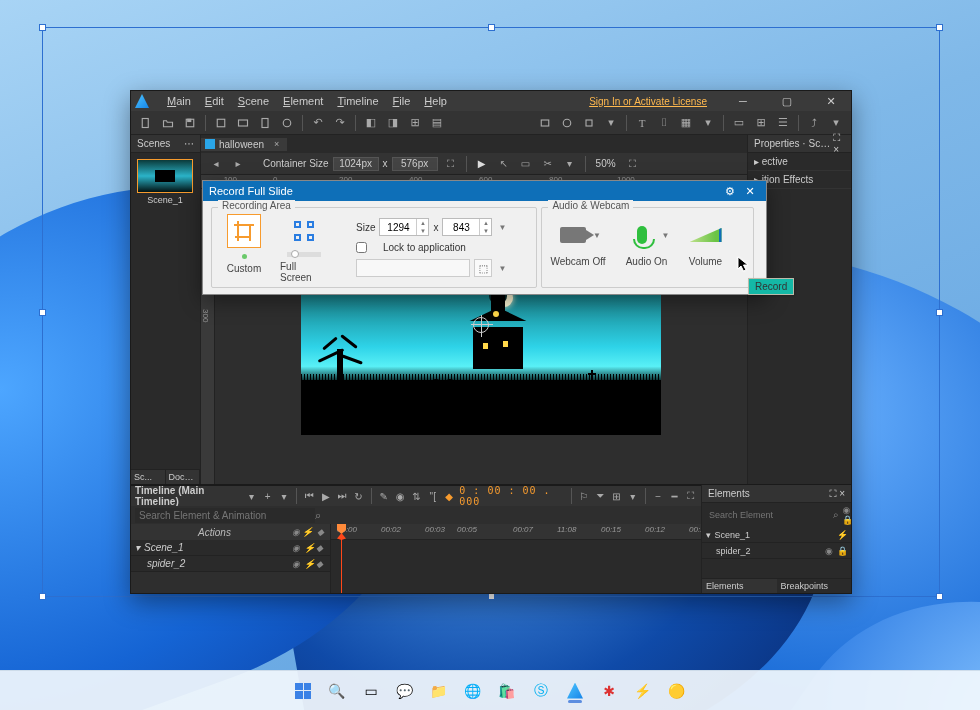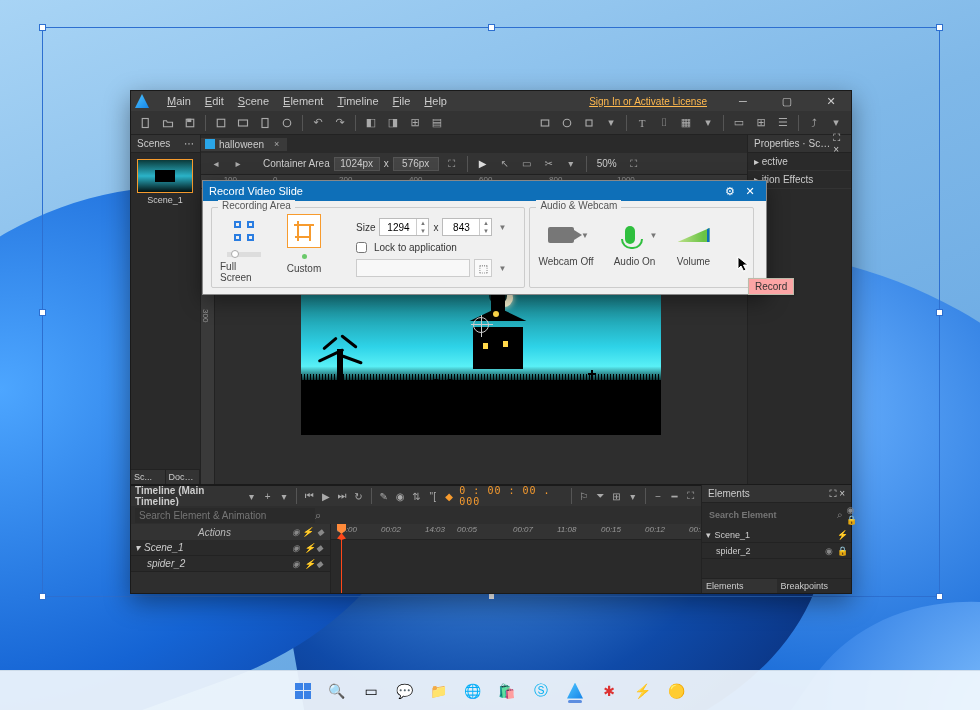--- a/index.html
+++ b/index.html
@@ -111,45 +111,45 @@
 .fullscreen-ic{position:relative;width:20px;height:20px;}
 .fullscreen-ic span{position:absolute;width:7px;height:7px;border:2px solid #2a7de1;}
 .fs-tl{top:0;left:0;border-right:none;border-bottom:none;} .fs-tr{top:0;right:0;border-left:none;border-bottom:none;}
 .fs-bl{bottom:0;left:0;border-right:none;border-top:none;} .fs-br{bottom:0;right:0;border-left:none;border-top:none;}
 .crop-ic{width:20px;height:20px;position:relative;}
 .crop-ic::before{content:"";position:absolute;left:3px;top:0;width:2px;height:20px;background:#f79b2e;}
 .crop-ic::after{content:"";position:absolute;top:3px;left:0;height:2px;width:20px;background:#f79b2e;}
 .crop-ic span{position:absolute;right:3px;bottom:0;width:2px;height:16px;background:#f79b2e;}
 .crop-ic span::after{content:"";position:absolute;bottom:3px;right:0;height:2px;width:16px;background:#f79b2e;}
 .dot{width:5px;height:5px;border-radius:50%;background:#6ac96a;margin-top:2px;}
-.size-block{display:flex;flex-direction:column;gap:6px;padding:4px 2px 0;margin-right:8px;}
+.size-block{display:flex;flex-direction:column;gap:6px;padding:4px 2px 0;margin-right:20px;}
 .size-row{display:flex;align-items:center;gap:4px;font-size:10px;}
 .spin{display:inline-flex;align-items:center;border:1px solid #bbb;background:#fff;height:18px;}
 .spin input{border:none;width:36px;text-align:center;font-size:10px;outline:none;}
 .spin .ar{width:12px;display:flex;flex-direction:column;border-left:1px solid #ccc;height:100%;}
 .spin .ar span{flex:1;font-size:6px;text-align:center;color:#777;line-height:8px;}
-.chk-row{display:flex;align-items:center;gap:7px;font-size:10px;}
+.chk-row{display:flex;align-items:center;gap:16px;font-size:10px;}
 .chk-row input[type=checkbox]{width:11px;height:11px;}
 .lock-app{display:flex;align-items:center;gap:4px;}
 .lock-app .field{flex:1;border:1px solid #ccc;background:#f8f8f8;height:18px;}
 .lock-app .btn{width:18px;height:18px;border:1px solid #ccc;background:#fafafa;display:flex;align-items:center;justify-content:center;}
 .aw{flex:1;display:flex;gap:18px;align-items:flex-start;padding-top:6px;}
 .aw-item{display:flex;flex-direction:column;align-items:center;gap:6px;}
 .aw-item .g{width:36px;height:30px;display:flex;align-items:center;justify-content:center;}
 .aw-item .lbl{font-size:10px;color:#444;}
 .cam{width:26px;height:16px;background:#777;border-radius:2px;position:relative;}
 .cam::after{content:"";position:absolute;right:-8px;top:3px;width:0;height:0;border-left:8px solid #777;border-top:5px solid transparent;border-bottom:5px solid transparent;}
 .mic{width:10px;height:18px;background:#2fbf3e;border-radius:5px;position:relative;}
 .mic::after{content:"";position:absolute;left:-4px;bottom:-5px;width:18px;height:8px;border:2px solid #2fbf3e;border-top:none;border-radius:0 0 10px 10px;}
 .vol{width:32px;height:14px;background:linear-gradient(90deg,#bde08a 0%,#6ac445 80%);clip-path:polygon(0 100%,100% 0,100% 100%);position:relative;}
 .vol::after{content:"";position:absolute;right:-2px;top:-3px;width:5px;height:18px;background:#0e6fb8;border-radius:1px;}
 .dd{font-size:8px;color:#777;margin-left:2px;}
 .rec-btn-wrap{padding:6px 4px;display:flex;align-items:center;}
 .rec-btn{width:36px;height:36px;border-radius:50%;background:radial-gradient(circle at 35% 30%,#ff6a4a 0%,#f11b1b 55%,#b80606 100%);color:#fff;font-size:8px;font-weight:bold;display:flex;align-items:center;justify-content:center;border:1px solid #aaa;box-shadow:inset 0 -2px 4px rgba(0,0,0,.3);position:relative;}
-.rec-tooltip{position:absolute;left:748px;top:278px;background:#fca5a5;border:1px solid #bba;padding:2px 6px;font-size:10px;color:#333;box-shadow:1px 1px 2px rgba(0,0,0,.2);}
+.rec-tooltip{position:absolute;left:748px;top:278px;background:#14b8a6;border:1px solid #bba;padding:2px 6px;font-size:10px;color:#333;box-shadow:1px 1px 2px rgba(0,0,0,.2);}
 .cursor{position:absolute;left:737px;top:256px;width:14px;height:18px;color:#000;}
 .cursor svg{width:14px;height:18px;filter:drop-shadow(0 0 1px #fff);}
 .taskbar{position:absolute;left:0;right:0;bottom:0;height:40px;background:rgba(243,248,253,.92);border-top:1px solid rgba(200,215,230,.8);display:flex;align-items:center;justify-content:center;gap:6px;}
 .tb-item{width:28px;height:28px;border-radius:4px;display:flex;align-items:center;justify-content:center;font-size:14px;}
 .tb-item.active::after{content:"";display:block;width:14px;height:3px;background:#5c8de0;border-radius:2px;position:absolute;bottom:2px;}
 .tb-item{position:relative;}
 .winlogo{display:grid;grid-template-columns:1fr 1fr;grid-template-rows:1fr 1fr;gap:1px;width:16px;height:16px;}
 .winlogo span{background:#3b82e6;}
 </style>
 </head>
@@ -290,21 +290,21 @@
         <div class="doc-tab">
           <span class="ic"></span>
           <span>halloween</span>
           <span class="cl">×</span>
         </div>
       </div>
       <div class="canvas-tools">
         <span class="tbtn">◂</span>
         <span class="tbtn">▸</span>
         <span style="width:8px"></span>
-        <span>Container Area</span>
+        <span>Container Size</span>
         <input value="1024px" style="">
         <span>x</span>
         <input value="576px" style="">
         <span class="tbtn">⛶</span>
         <span class="tsep"></span>
         <span class="tbtn" style="color:#ddd">▶</span>
         <span class="tbtn">↖</span>
         <span class="tbtn">▭</span>
         <span class="tbtn">✂</span>
         <span class="tbtn">▾</span>
@@ -420,39 +420,39 @@
                 <span>◉</span>
                 <span>⚡</span>
                 <span>◆</span>
               </span>
             </div>
       </div>
       <div class="tl-ruler">
         <div class="head">
           <span style="left:6px">00:00</span>
           <span style="left:50px">00:02</span>
-          <span style="left:94px">14:03</span>
+          <span style="left:94px">00:03</span>
           <span style="left:126px">00:05</span>
           <span style="left:182px">00:07</span>
           <span style="left:226px">11:08</span>
           <span style="left:270px">00:15</span>
           <span style="left:314px">00:12</span>
           <span style="left:358px">00:13</span>
         </div>
         <div class="playhead"></div>
       </div>
     </div>
   </div>
   <div class="bottom-right">
     <div class="panel-title">
           <span>Elements</span>
           <span style="margin-left:auto">⛶ ×</span>
         </div>
     <div style="padding:2px 4px;display:flex;align-items:center;gap:4px;">
-      <input style="flex: 1 1 0%; background: rgb(42, 42, 42); border: none; color: rgb(136, 136, 136); font-size: 9px; padding: 1px 3px; font-weight: bold;" placeholder="Search Element">
+      <input style="flex: 1 1 0%; background: rgb(42, 42, 42); border: none; color: rgb(136, 136, 136); font-size: 9px; padding: 1px 3px;" placeholder="Search Element">
       <span style="font-size:10px;color:#888">⌕</span>
       <span style="font-size:9px;color:#888">◉ 🔒</span>
     </div>
     <div class="track-row" style="font-size:9px">▾ <span>Scene_1</span><span class="act">
             <span>⚡</span>
           </span></div>
     <div class="track-row" style="font-size:9px;padding-left:14px">
           <span>spider_2</span>
           <span class="act">
             <span>◉</span>
@@ -462,51 +462,51 @@
     <div style="margin-top:auto;display:flex;background:#2a2a2a;border-top:1px solid #222;">
       <span style="flex:1;font-size:9px;padding:2px 4px;background:#333">Elements</span>
       <span style="flex:1;font-size:9px;padding:2px 4px">Breakpoints</span>
     </div>
   </div>
   </div>
 </div>
 
 <div class="dialog">
   <div class="dlg-title">
-    <span>Record Video Slide</span>
+    <span>Record Full Slide</span>
     <span class="sp"></span>
     <span class="b">⚙</span>
     <span class="b">✕</span>
   </div>
   <div class="dlg-body">
     <div class="group" style="display:flex;gap:8px;">
       <span class="group-label">Recording Area</span>
       <div class="rec-area">
+        <div class="opt sel">
+          <div class="ic">
+              <div class="crop-ic">
+                <span></span>
+              </div>
+            </div>
+          <div class="dot"></div>
+          <span class="lbl">Custom</span>
+        </div>
         <div class="opt">
           <div class="ic">
               <div class="fullscreen-ic">
                 <span class="fs-tl"></span>
                 <span class="fs-tr"></span>
                 <span class="fs-bl"></span>
                 <span class="fs-br"></span>
               </div>
             </div>
           <div style="width:34px;height:5px;background:#ddd;position:relative">
               <span style="position:absolute;left:4px;top:-2px;width:8px;height:8px;border-radius:50%;background:#fff;border:1px solid #aaa"></span>
             </div>
           <span class="lbl">Full Screen</span>
-        </div>
-        <div class="opt sel">
-          <div class="ic">
-              <div class="crop-ic">
-                <span></span>
-              </div>
-            </div>
-          <div class="dot"></div>
-          <span class="lbl">Custom</span>
         </div>
       </div>
       <div class="size-block">
         <div class="size-row">
           <span>Size</span>
           <span class="spin">
               <input value="1294" style="">
               <span class="ar">
                 <span>▲</span>
                 <span>▼</span>

